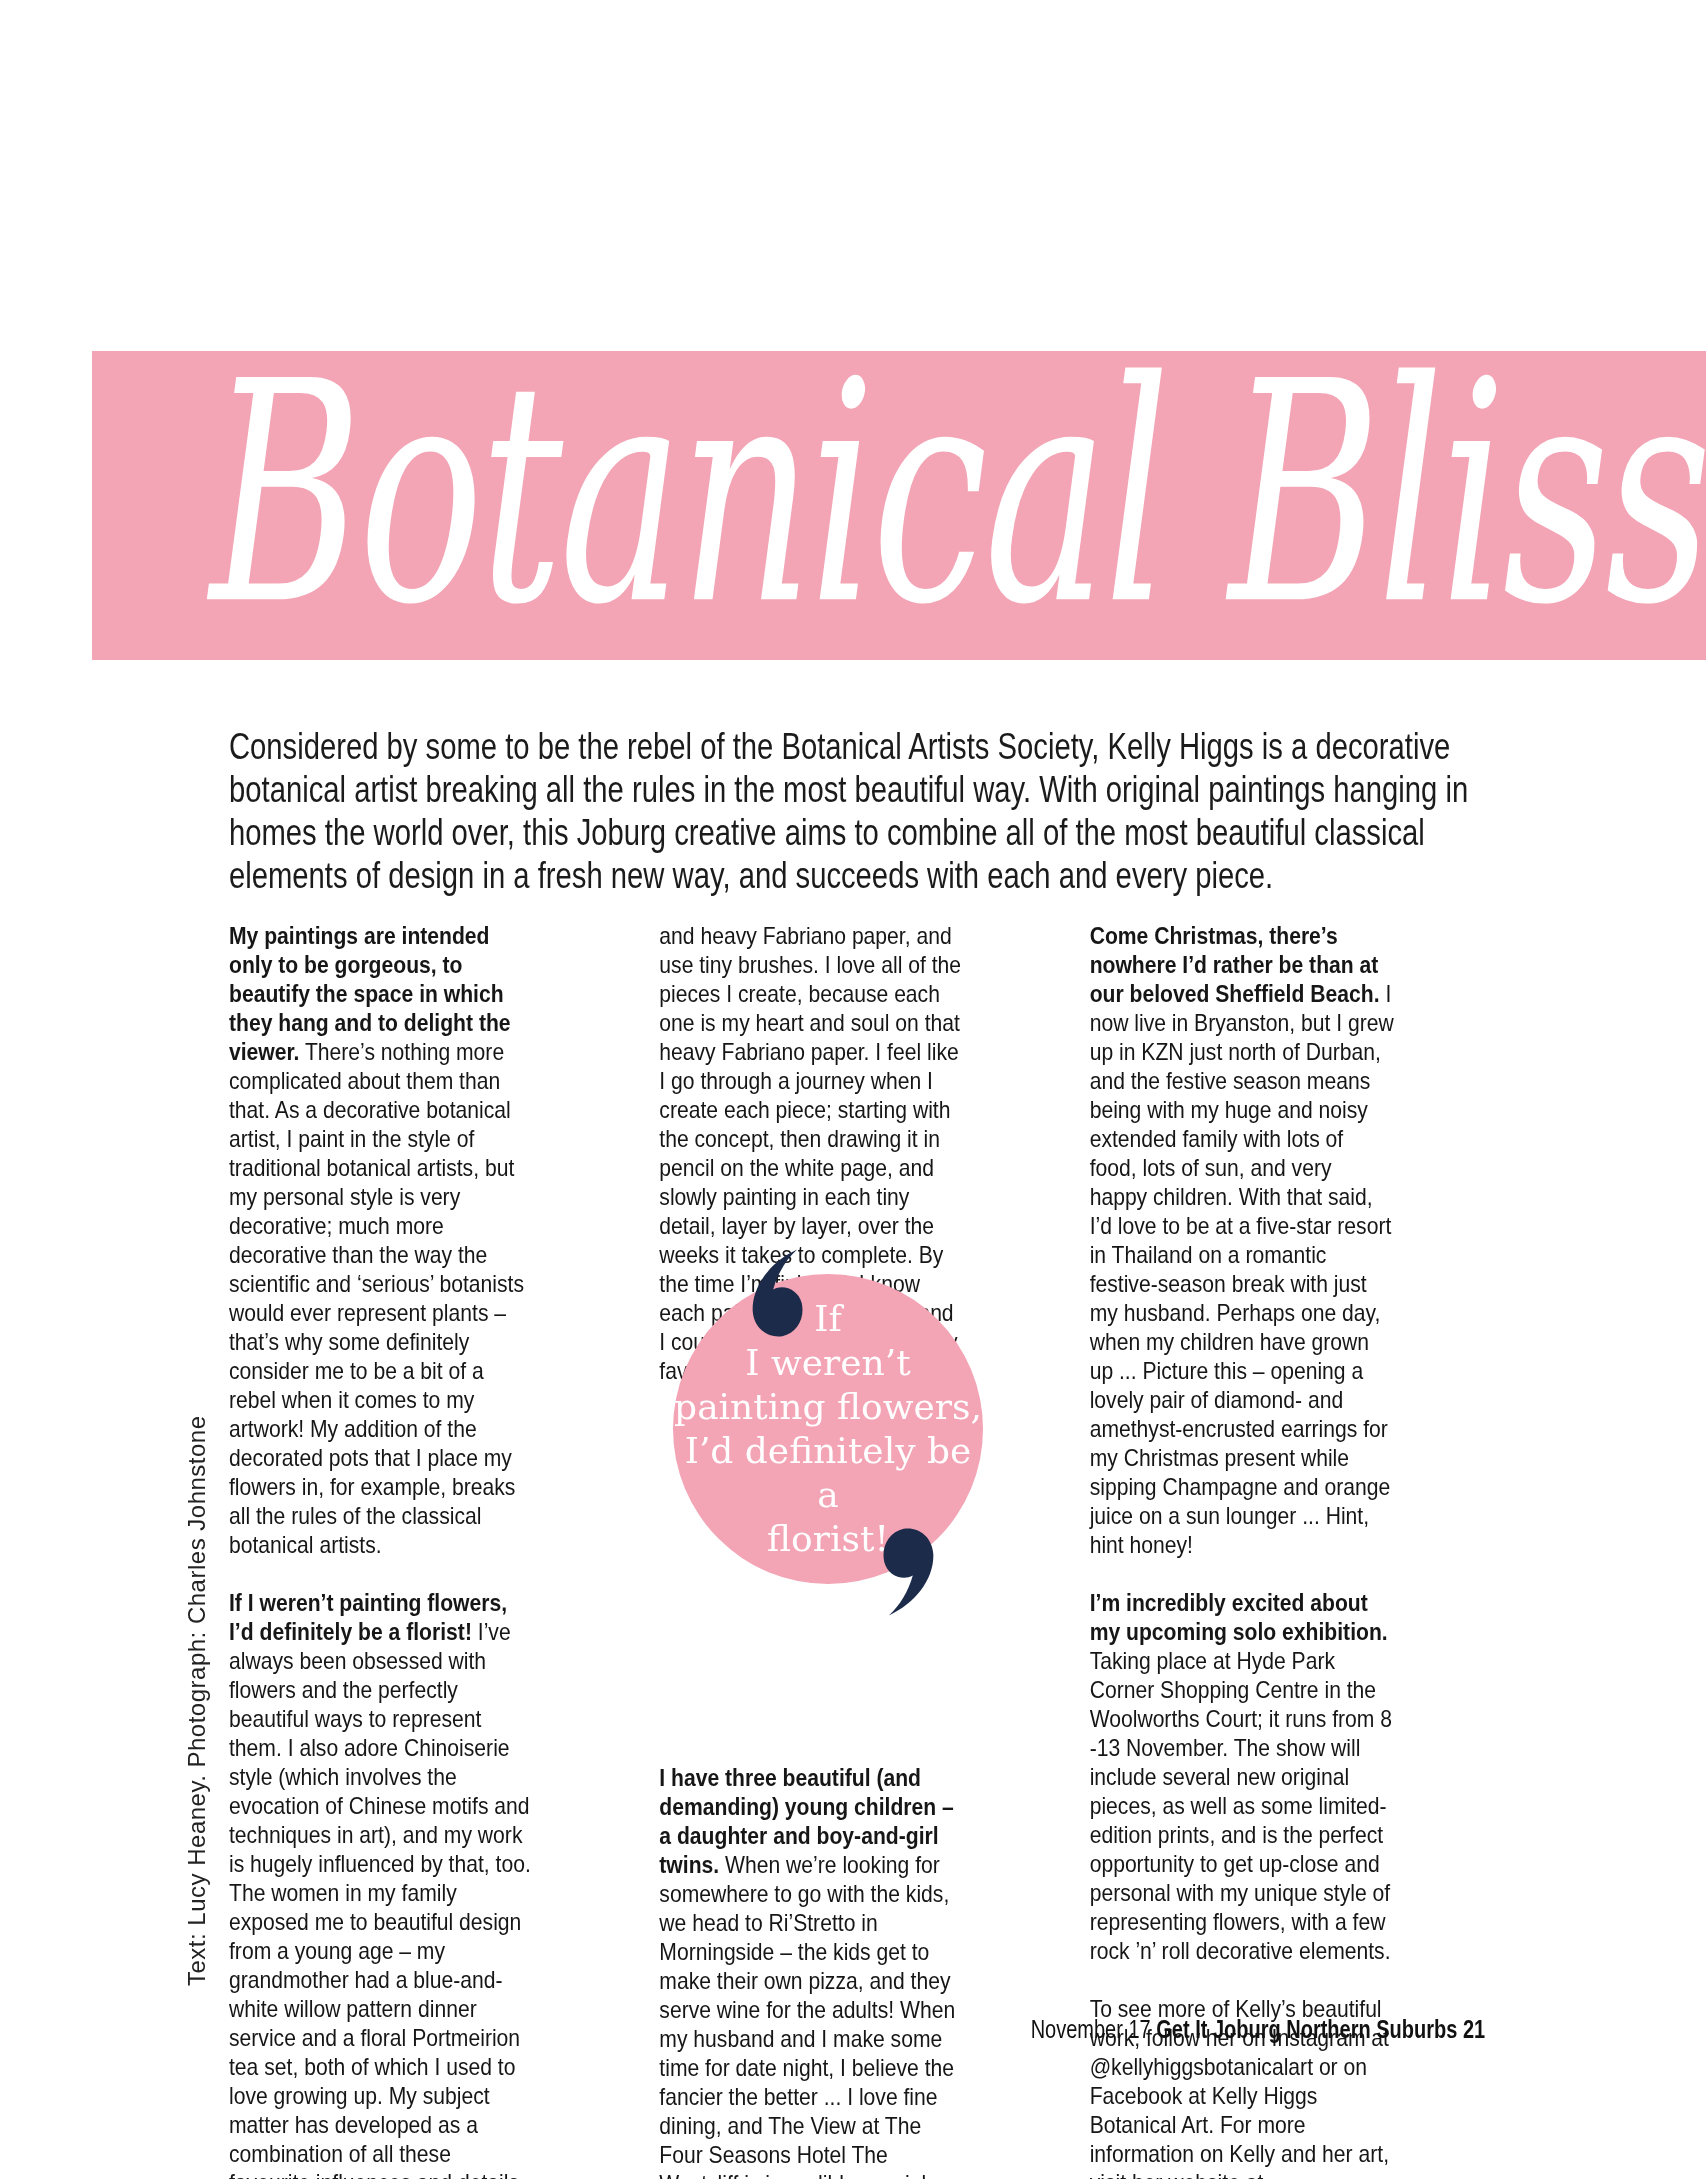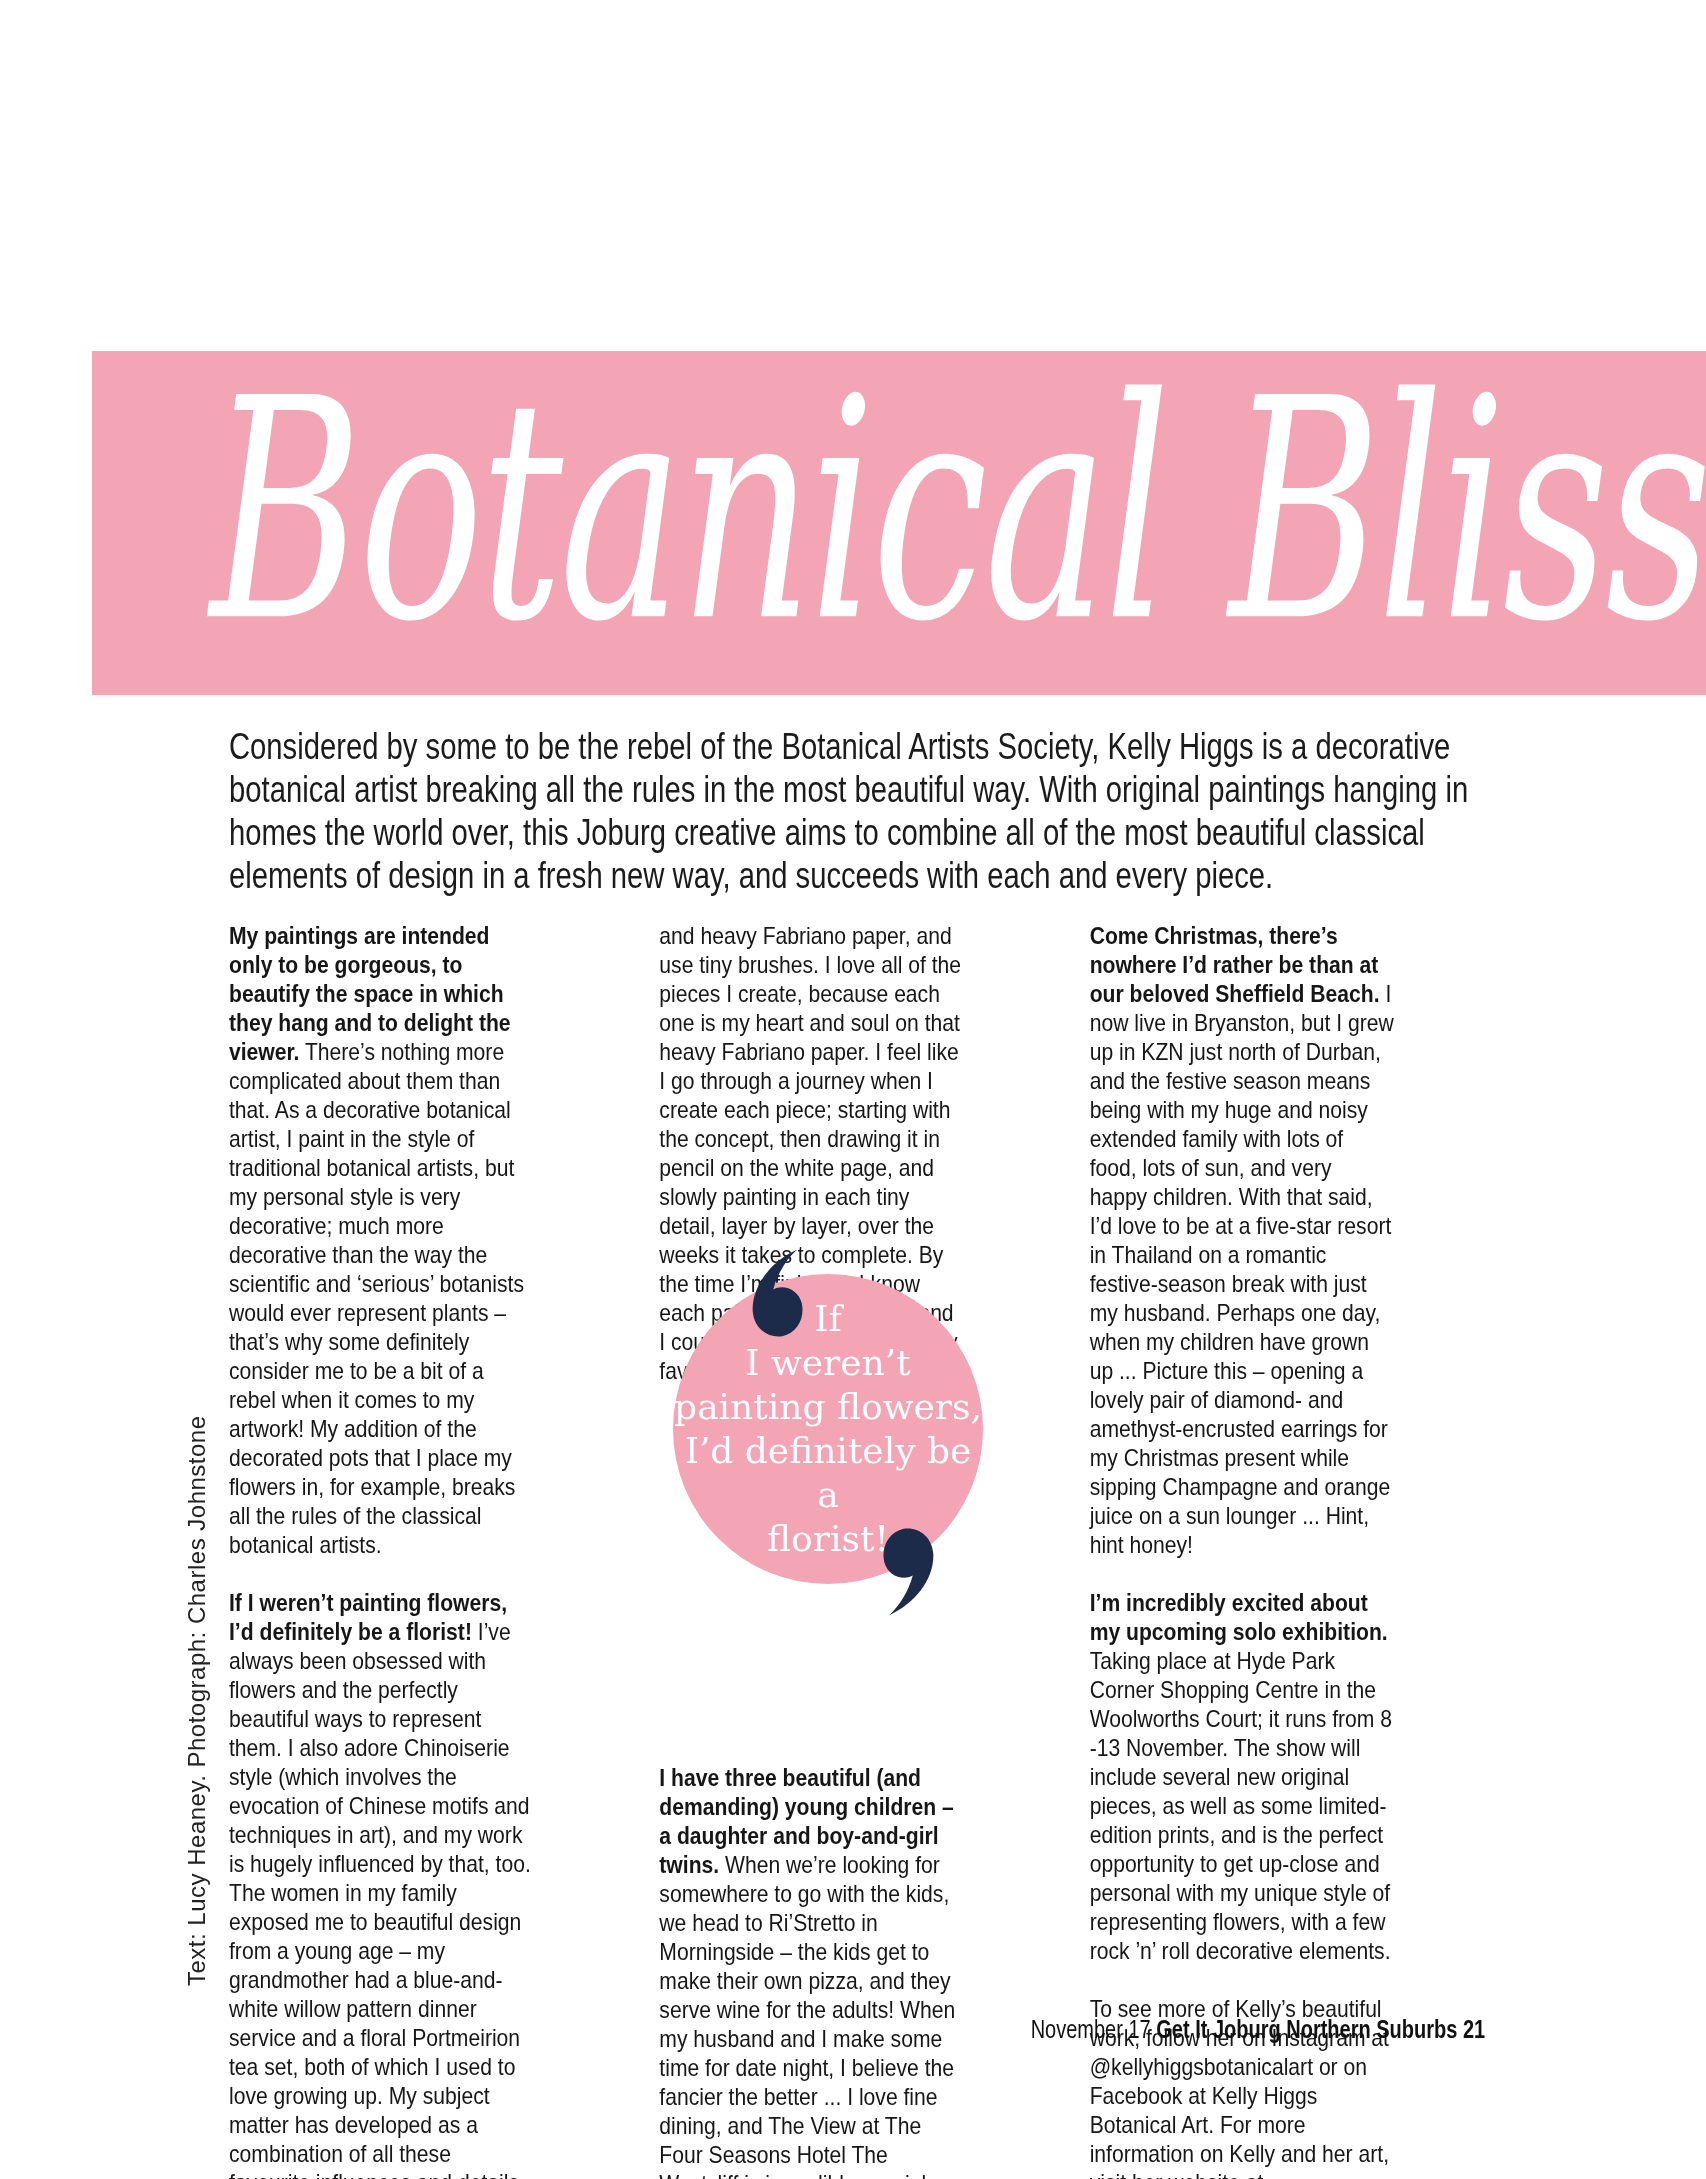--- a/index.html
+++ b/index.html
@@ -2,21 +2,21 @@
 <html style="--pink: #F3A4B5; --navy: #1C2B4A; --ink: #1E1E1E;font-size:14.8px"><head>
 <meta charset="utf-8">
 <style>
   html,body{margin:0;padding:0;}
   body{
     width:1706px;height:2179px;position:relative;background:#fff;overflow:hidden;
     font-family:"Liberation Sans",sans-serif;color:var(--ink,#1E1E1E);
   }
   
   .banner{
-    position:absolute;left:92px;right:0;top:351px;height:344px;
+    position:absolute;left:92px;right:0;top:351px;height:309px;
     background:var(--pink,#F3A4B5);
   }
   .banner .title{
     position:absolute;left:118px;top:50%;
     transform:translateY(-54%) scaleX(0.68);transform-origin:left center;
     font-family:"DejaVu Serif","Liberation Serif",serif;
     font-style:italic;font-size:305px;line-height:1;color:#fff;
     white-space:nowrap;letter-spacing:-5.5px;
   }
   

